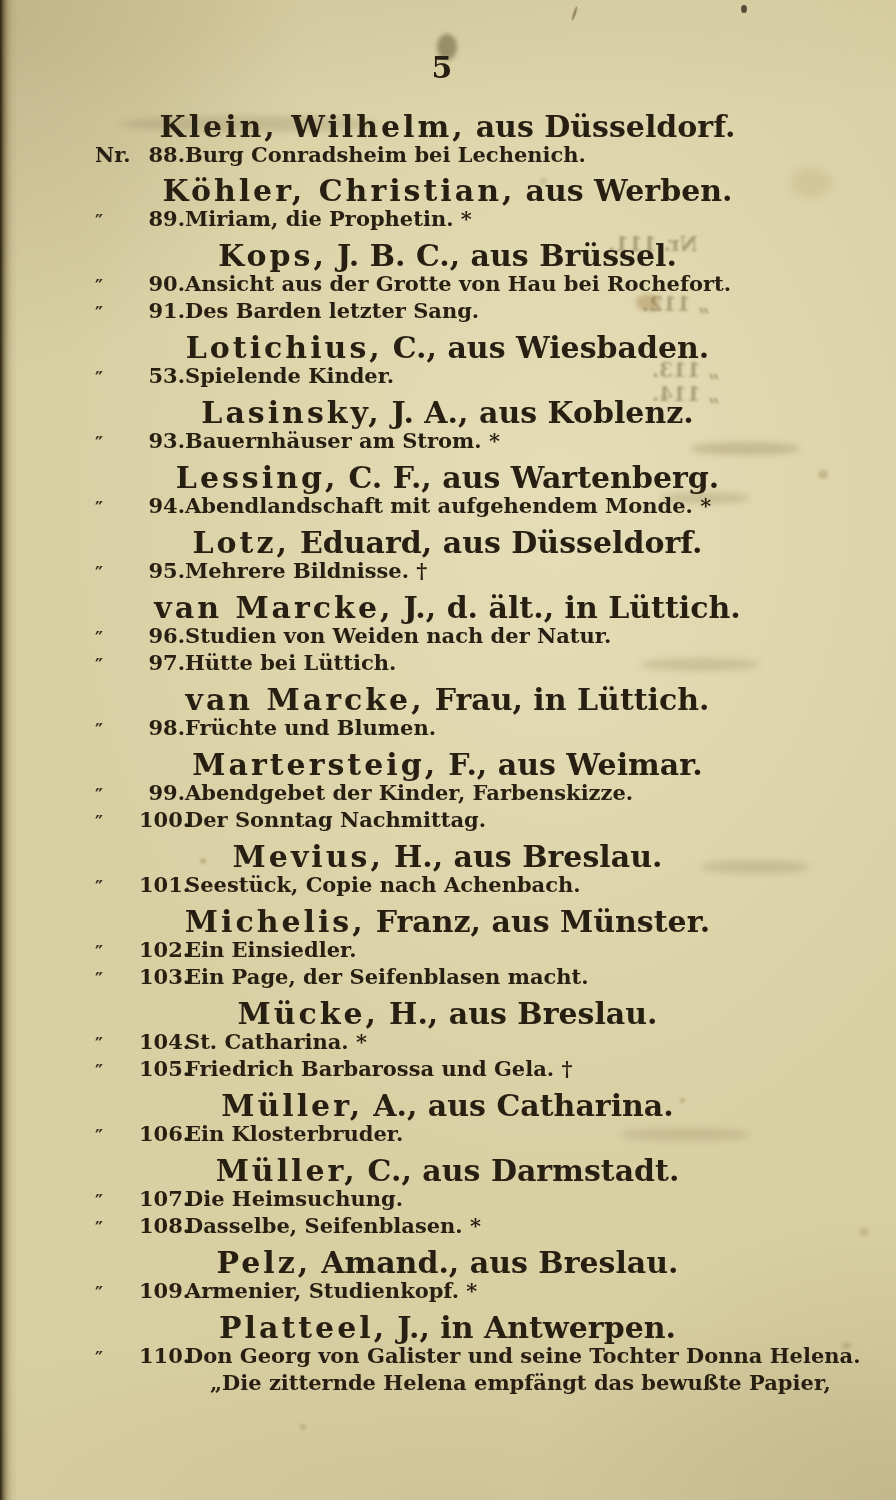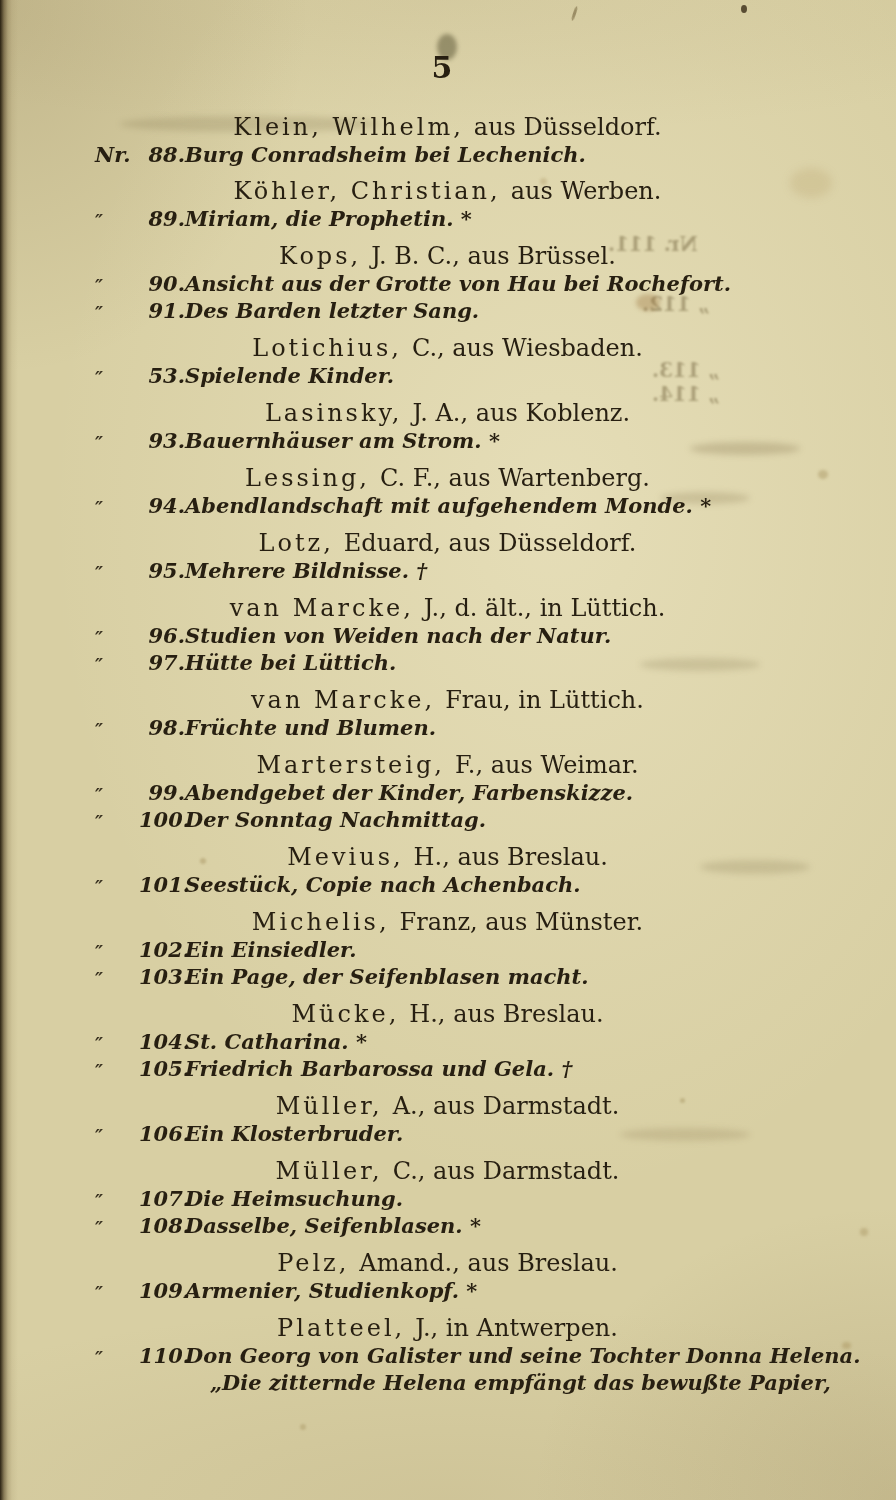--- a/index.html
+++ b/index.html
@@ -14,24 +14,24 @@
       radial-gradient(ellipse 900px 180px at 50% 0%, rgba(150,130,85,0.12), transparent 75%);
     font-family:"DejaVu Serif","Liberation Serif",serif;
     color:#271f11;
   }
   .edge-left{position:absolute;left:0;top:0;bottom:0;width:18px;z-index:5;
     background:linear-gradient(90deg, rgba(28,20,7,0.92) 0px, rgba(72,56,28,0.55) 4px,
       rgba(112,94,56,0.28) 8px, rgba(142,124,82,0.12) 12px, rgba(142,124,82,0) 18px);}
   .content{position:absolute;left:95px;right:56px;top:50px;z-index:3;}
   .pageno{text-align:center;padding-right:50px;font-size:30px;font-weight:bold;line-height:36px;letter-spacing:1px;}
   .catalog{margin-top:26px;}
-  .artist{font-size:24px;line-height:30px;font-weight:normal;text-align:center;
+  .artist{font-size:30px;line-height:30px;font-weight:bold;text-align:center;
     padding-right:40px;margin:8px 0 0 0;white-space:nowrap;}
   .artist .sp{letter-spacing:3px;margin-right:10px;}
-  .row{display:flex;align-items:baseline;line-height:26px;font-size:21px;font-weight:bold;font-style:italic;}
+  .row{display:flex;align-items:baseline;line-height:26px;font-size:21px;font-weight:bold;}
   .pfx{width:44px;flex:none;}
   .pfx.ditto{font-size:18px;transform:translateY(2px);opacity:.9;}
   .num{width:46px;flex:none;text-align:right;}
   .ttl{white-space:nowrap;}
   .row.cont .ttl{margin-left:25px;}
   
   .bleed{position:absolute;z-index:1;transform:scaleX(-1);color:rgba(118,103,66,0.5);
     filter:blur(1.1px);font-weight:bold;font-size:20px;white-space:nowrap;}
   .smear{position:absolute;z-index:1;border-radius:50%;}
   
@@ -210,21 +210,21 @@
           <span class="ttl">St. Catharina. *</span>
         </div>
       <div class="row">
           <span class="pfx ditto">″</span>
           <span class="num">105.</span>
           <span class="ttl">Friedrich Barbarossa und Gela. †</span>
         </div>
     </section>
 
     <section>
-      <h2 class="artist"><span class="sp">Müller,</span><span>A., aus Darmstadt.</span></h2>
+      <h2 class="artist"><span class="sp">Müller,</span><span>A., aus Catharina.</span></h2>
       <div class="row">
           <span class="pfx ditto">″</span>
           <span class="num">106.</span>
           <span class="ttl">Ein Klosterbruder.</span>
         </div>
     </section>
 
     <section>
       <h2 class="artist"><span class="sp">Müller,</span><span>C., aus Darmstadt.</span></h2>
       <div class="row">

